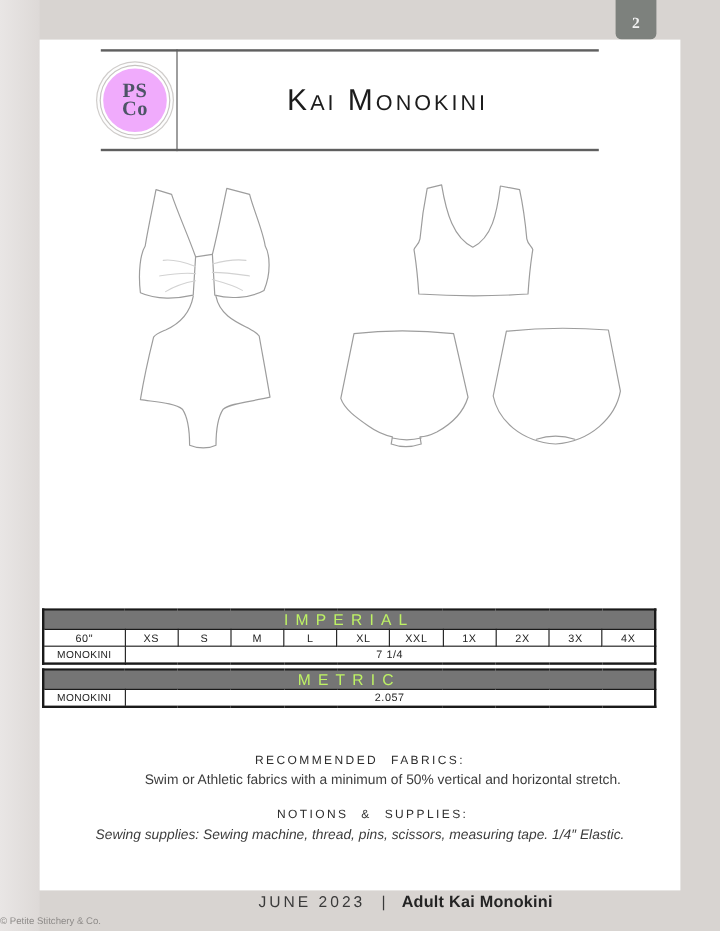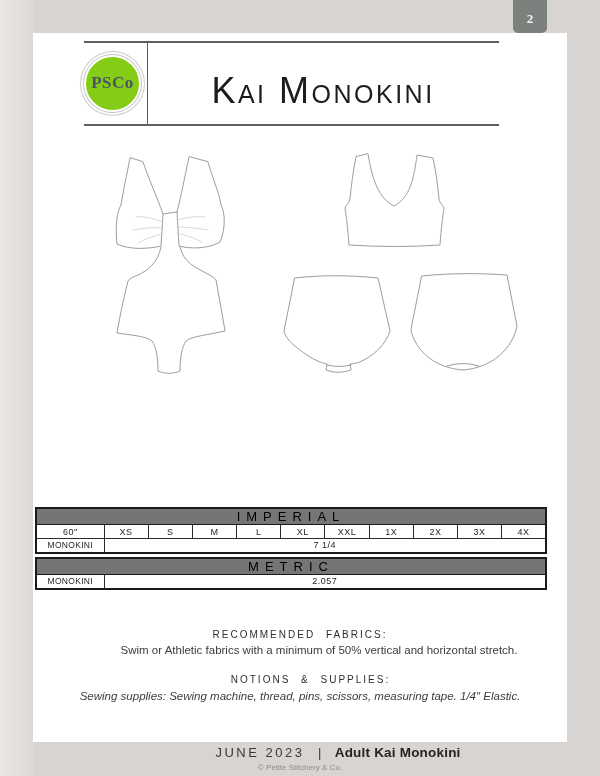--- a/index.html
+++ b/index.html
@@ -16,60 +16,60 @@
                    font-family:"Liberation Serif", serif; font-size:13px; font-weight:700; }
 
   .page { position:absolute; left:33px; top:33px; width:534px; height:709px; background:#ffffff; }
 
   
   .rule { position:absolute; left:51px; width:415px; height:2px; background:#5f5f5f; }
   .rule.top { top:8px; }
   .rule.bottom { top:91px; }
   .vline { position:absolute; left:114px; top:8px; width:1px; height:85px; background:#5f5f5f; }
   .logo-circle { position:absolute; left:51px; top:22px; width:57px; height:57px; border-radius:50%;
-                 background:#84cc16; border:2px solid #fff;
+                 background:#f0abfc; border:2px solid #fff;
                  box-shadow:0 0 0 1px #c6c3c1, 0 0 0 3px #fdfdfd, 0 0 0 4px #cfccca;
-                 display:flex; flex-direction:row; align-items:center; justify-content:center; }
+                 display:flex; flex-direction:column; align-items:center; justify-content:center; }
   .logo-circle div { font-family:"Liberation Serif", serif; font-weight:700; font-size:17px;
                      line-height:0.88; color:#4d5466; letter-spacing:0.5px; }
   .doc-title { position:absolute; left:114px; top:37px; width:352px; text-align:center;
-               font-variant:small-caps; font-size:36px; font-weight:400; letter-spacing:2.5px;
+               font-variant:small-caps; font-size:25px; font-weight:400; letter-spacing:2.5px;
                color:#1c1c1c; }
 
   
   .drawings { position:absolute; left:0; top:0; width:534px; height:709px; }
 
   
   .section-title { position:absolute; left:0; top:448px; width:534px; text-align:center;
                    font-size:19px; font-weight:700; letter-spacing:0.3px; color:#141414; }
   .size-table { position:absolute; left:2px; width:512px; border-collapse:collapse;
                 table-layout:fixed; border:2px solid #1a1a1a; }
   .size-table.imperial { top:474px; }
   .size-table.metric   { top:524px; }
   .size-table td { border:1px solid #2a2a2a; text-align:center; color:#1f1f1f;
                    font-size:9px; letter-spacing:0.5px; overflow:hidden; white-space:nowrap; }
-  .size-table .bar td { background:#757575; color:#000000; font-size:13px; font-weight:400;
+  .size-table .bar td { background:#757575; color:#bef264; font-size:13px; font-weight:400;
                         letter-spacing:6px; height:16px; border-bottom:1px solid #1a1a1a; }
   .size-table .sizes td { height:14px; }
   .size-table .item td  { height:14px; }
   .size-table .item td:first-child { letter-spacing:0.3px; font-size:8.5px; }
 
   .fab-heading { position:absolute; left:0; width:534px; text-align:center; color:#2e2e2e;
                  font-size:10px; letter-spacing:2px; word-spacing:6px; }
   .fab-body    { position:absolute; left:0; width:534px; text-align:center; color:#3c3c3c;
                  font-size:11.5px; }
   .rec-heading { top:596px; }  .rec-body { top:611px;padding-left:38px; }
   .not-heading { top:641px;padding-left:21px; }  .not-body { top:657px;font-style:italic; }
 
   
   .footer-line { position:absolute; left:0; top:743px; width:600px; text-align:center; color:#242424;margin-left:38px; }
   .footer-line .date { font-size:13px; letter-spacing:2.5px; color:#3a3a3a; }
   .footer-line .sep  { font-size:13px; margin:0 9px; color:#3a3a3a; }
   .footer-line .doc  { font-size:13.5px; font-weight:700; letter-spacing:0.2px; }
-  .footer-copy { position:absolute; left:0; top:763px; width:600px; text-align:center;
+  .footer-copy { position:absolute; left:0; top:763px; width:600px; text-align:left;
                  font-size:8px; color:#8e8b89; }
 </style>
 </head>
 <body>
 
 <div class="stage">
   <div class="left-strip"></div>
 
   <div class="page-tab">
     <span>2</span>

